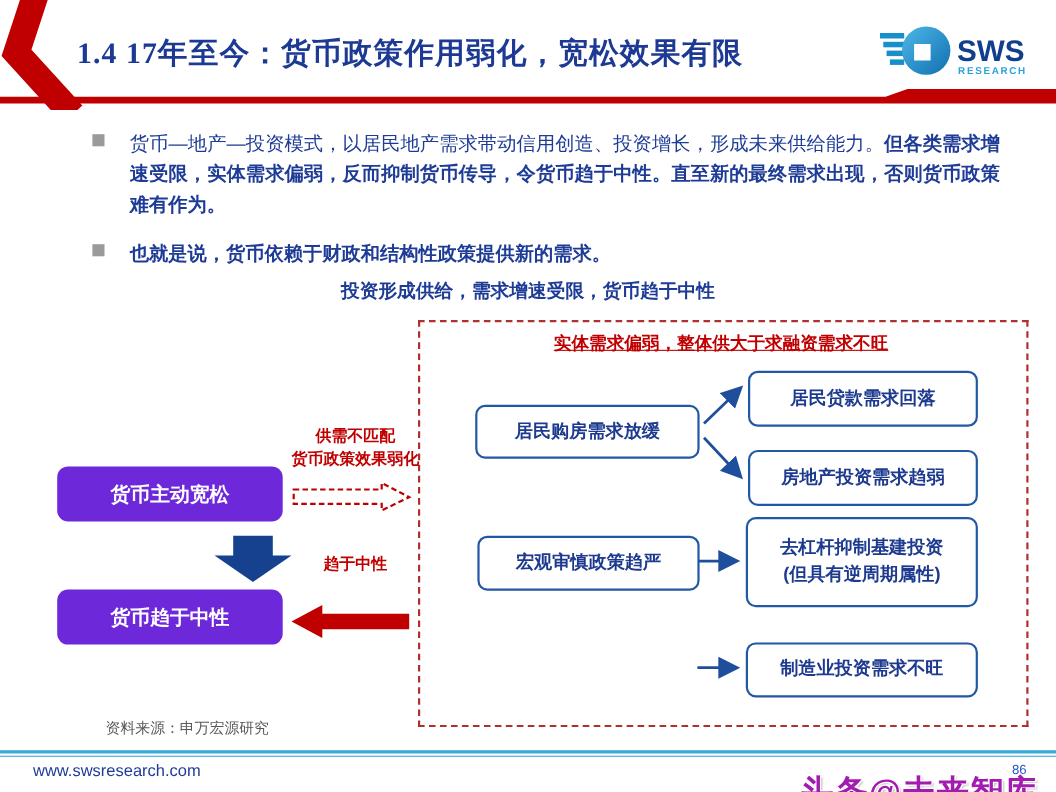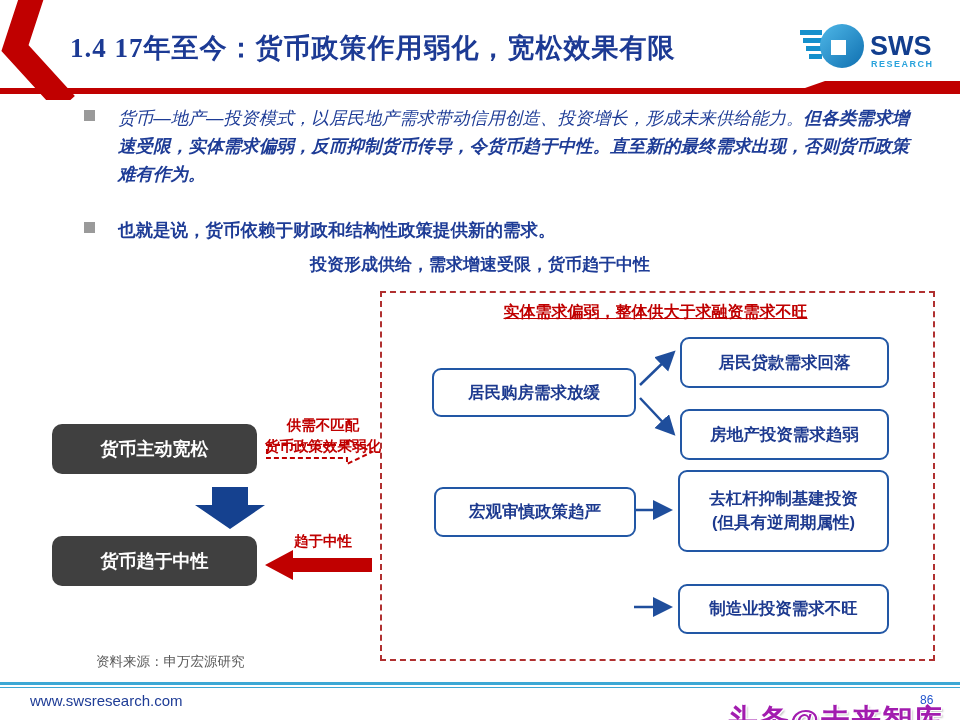--- a/index.html
+++ b/index.html
@@ -22,25 +22,25 @@
            font-size:17px;font-weight:bold;}
 
   
   .dashed-box{position:absolute;left:380px;top:291px;width:551px;height:366px;
               border:2px dashed #B03030;background:transparent;}
   .dash-title{position:absolute;left:380px;top:302px;width:551px;text-align:center;
               color:#C00000;font-size:16px;font-weight:bold;text-decoration:underline;}
   .wbox{position:absolute;background:#ffffff;border:2px solid #2257A5;border-radius:9px;
         display:flex;flex-direction:column;align-items:center;justify-content:center;
         color:#1D3A8F;font-size:16.5px;font-weight:bold;line-height:1.45;text-align:center;}
-  .navybox{position:absolute;left:52px;width:205px;height:50px;background:#404040;border-radius:10px;
+  .navybox{position:absolute;left:52px;width:205px;height:50px;background:#6d28d9;border-radius:10px;
            display:flex;align-items:center;justify-content:center;color:#ffffff;
            font-size:18px;font-weight:bold;}
   .redlabel{position:absolute;width:150px;text-align:center;color:#C00000;
-            font-size:14.5px;font-weight:bold;line-height:21px;margin-top:28px;}
+            font-size:14.5px;font-weight:bold;line-height:21px;}
   .arrows-svg{position:absolute;left:0;top:0;width:960px;height:720px;pointer-events:none;}
 
   
   .source{position:absolute;left:96px;top:653px;color:#595959;font-size:13.5px;}
   .footline1{position:absolute;left:0;top:682px;width:960px;height:3px;background:#3DA8D5;}
   .footline2{position:absolute;left:0;top:687px;width:960px;height:1px;background:#3DA8D5;}
   .url{position:absolute;left:30px;top:692px;color:#1E3C96;font-size:15px;}
   .pagenum{position:absolute;left:920px;top:693px;color:#2255cc;font-size:12px;}
   .watermark{position:absolute;right:16px;top:700px;font-size:30px;font-weight:bold;color:#a21caf;
              letter-spacing:1px;white-space:nowrap;
@@ -73,21 +73,21 @@
         <rect x="8" y="24" width="16" height="5" fill="#1590cc"></rect>
         <rect x="11" y="32" width="13" height="5" fill="#1590cc"></rect>
         <circle cx="44" cy="24" r="22" fill="url(#coin)"></circle>
         <rect x="33" y="18" width="15" height="15" fill="#ffffff"></rect>
       </g>
       <text x="72" y="33" font-size="27" font-weight="bold" fill="#123E8E" font-family="Liberation Sans, sans-serif">SWS</text>
       <text x="73" y="45" font-size="9" font-weight="bold" fill="#2AA3DC" letter-spacing="1.5" font-family="Liberation Sans, sans-serif">RESEARCH</text>
     </svg>
   </div>
 
-  <div class="bullet" style="top:104px;font-style:italic;">
+  <div class="bullet" style="top:116px;">
     <span class="sq"></span>
     <span class="txt"><span>货币—地产—投资模式，以居民地产需求带动信用创造、投资增长，形成未来供给能力。</span><span class="b-bold">但各类需求增速受限，实体需求偏弱，反而抑制货币传导，令货币趋于中性。直至新的最终需求出现，否则货币政策难有作为。</span></span>
   </div>
 
   <div class="bullet" style="top:216px;">
     <span class="sq"></span>
     <span class="txt"><span class="b-bold">也就是说，货币依赖于财政和结构性政策提供新的需求。</span></span>
   </div>
 
   <div class="caption">投资形成供给，需求增速受限，货币趋于中性</div>

